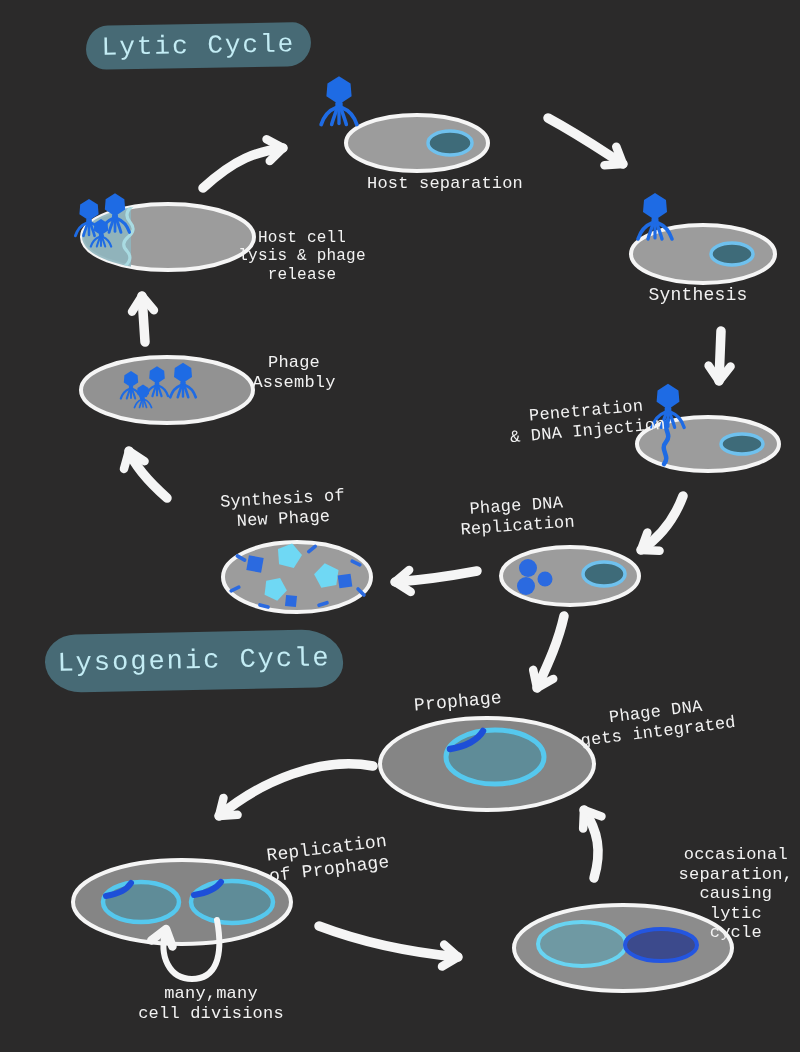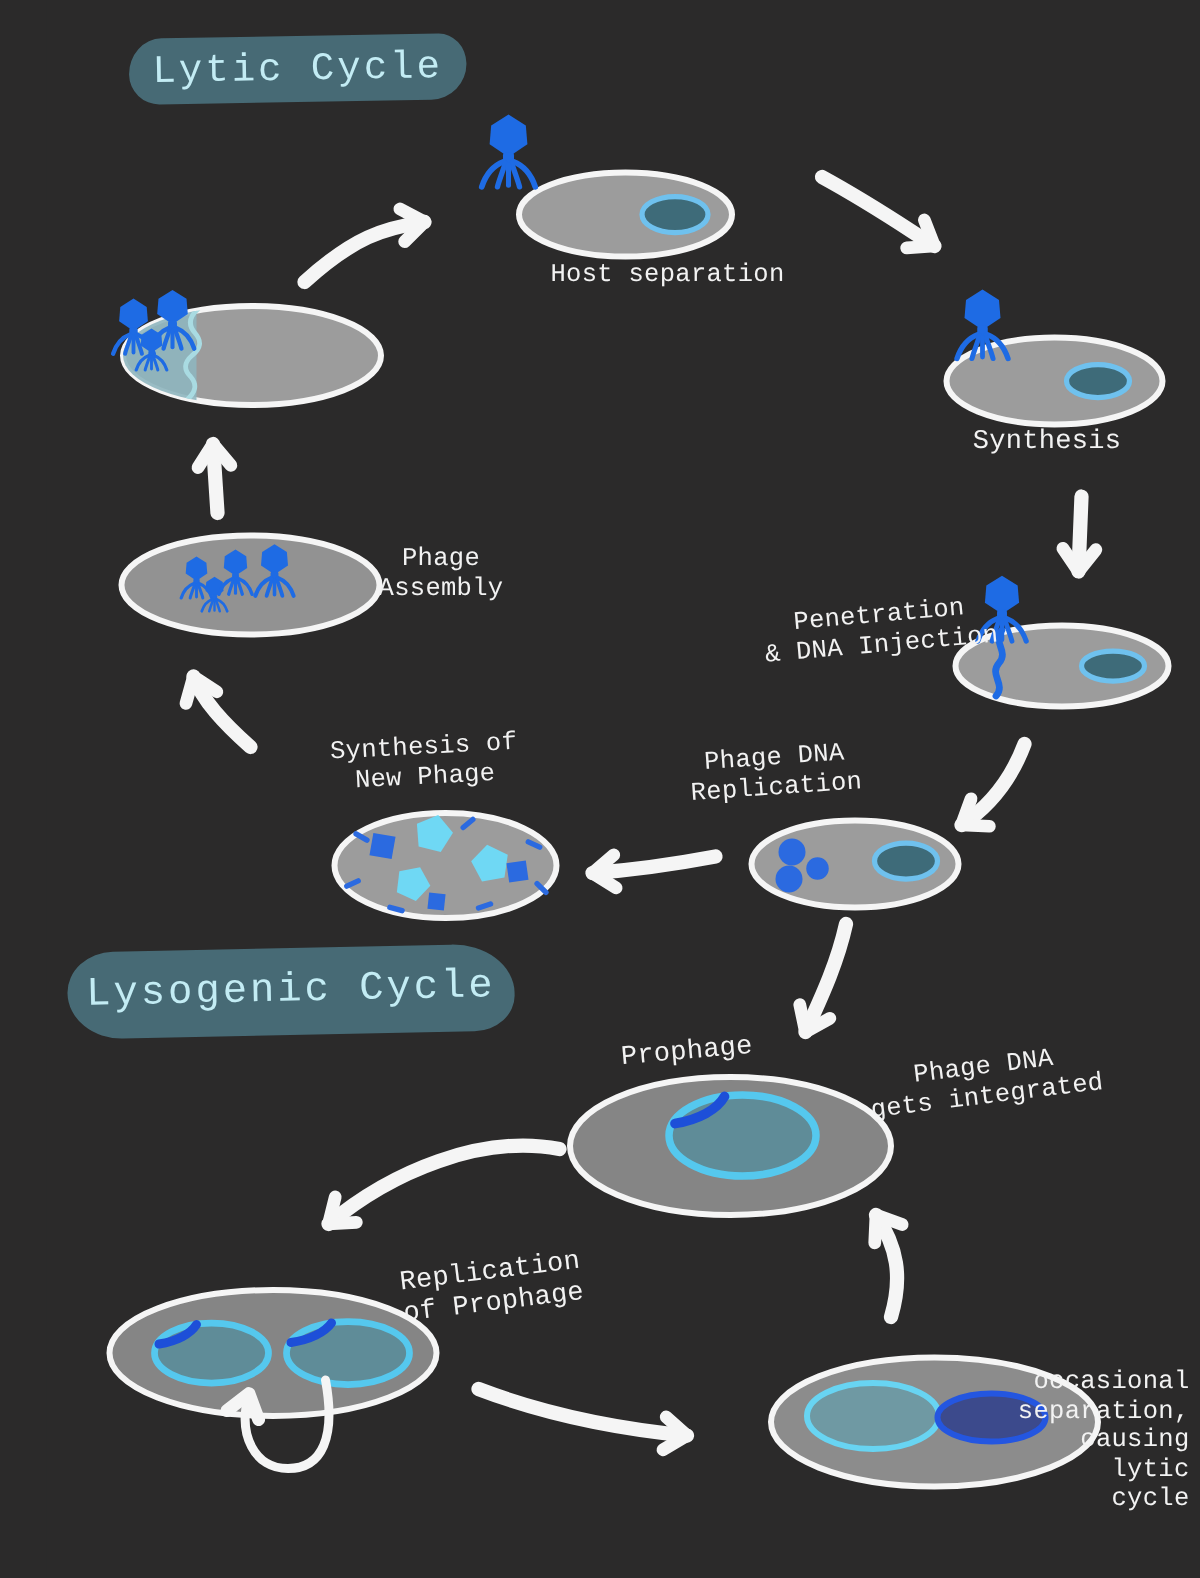--- a/index.html
+++ b/index.html
@@ -165,26 +165,31 @@
   </div>
 
   <div class="stage-label" style="left:414px; top:184px;">Host separation</div>
   <div class="stage-label" style="left:667px; top:295px; font-size:18px;">Synthesis</div>
   <div class="stage-label" style="left:556px; top:421px; transform:translate(-50%,-50%) rotate(-5deg);">Penetration
 &amp; DNA Injection</div>
   <div class="stage-label" style="left:486px; top:516px; transform:translate(-50%,-50%) rotate(-4deg);">Phage DNA
 Replication</div>
   <div class="stage-label" style="left:252px; top:509px; transform:translate(-50%,-50%) rotate(-3deg);">Synthesis of
 New Phage</div>
-  <div class="stage-label" style="left:263px; top:383px;">Phage
+  <div class="stage-label" style="left:263px; top:373px;">Phage
 Assembly</div>
+  <div class="stage-label" style="left:271px; top:257px; font-size:16px;">Host cell
+lysis &amp; phage
+release</div>
   <div class="stage-label" style="left:427px; top:702px; font-size:18px; transform:translate(-50%,-50%) rotate(-5deg);">Prophage</div>
   <div class="stage-label" style="left:626px; top:722px; transform:translate(-50%,-50%) rotate(-7deg);">Phage DNA
 gets integrated</div>
   <div class="stage-label" style="left:297px; top:859px; font-size:18px; transform:translate(-50%,-50%) rotate(-7deg);">Replication
 of Prophage</div>
-  <div class="stage-label" style="left:auto; right:38px; top:912px; transform:none; text-align:right;">occasional
+  <div class="stage-label" style="left:180px; top:1004px;">many,many
+cell divisions</div>
+  <div class="stage-label" style="left:auto; right:38px; top:845px; transform:none; text-align:center;">occasional
 separation,
 causing
 lytic
 cycle</div>
 
 </div>
 
 </body></html>

